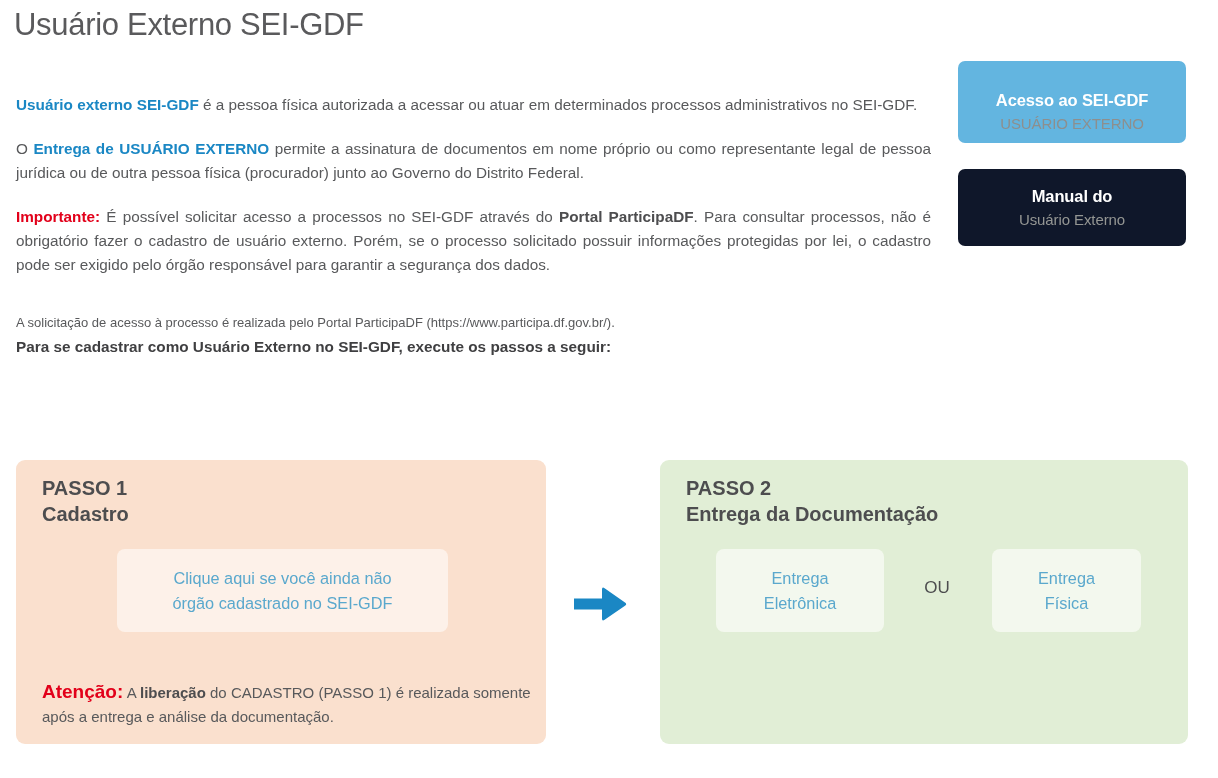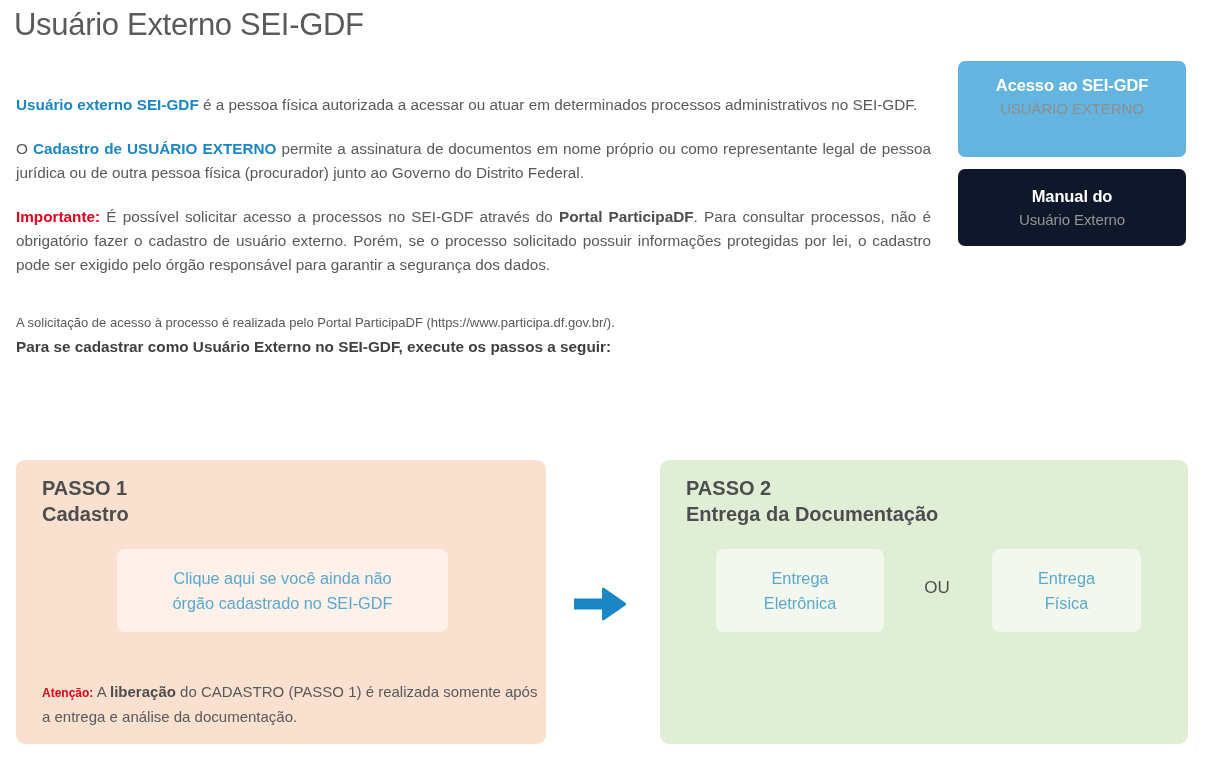--- a/index.html
+++ b/index.html
@@ -81,23 +81,23 @@
     position: absolute;
     width: 228px;
     border-radius: 7px;
     text-align: center;
     box-sizing: border-box;
     cursor: pointer;
   }
   .cta-blue {
     left: 958px;
     top: 61px;
-    height: 96px;
+    height: 82px;
     background: #63b5e0;
-    padding-top: 13px;
+    padding-top: 28px;
   }
   .cta-green {
     left: 958px;
     top: 169px;
     height: 77px;
     background: #0f172a;
     padding-top: 16px;
   }
   .cta-line1 {
     font-size: 16.5px;
@@ -194,42 +194,42 @@
 
   .atencao {
     position: absolute;
     left: 26px;
     top: 220px;
     width: 500px;
     font-size: 15px;
     line-height: 24px;
     color: #58595b;
   }
-  .atencao .b-red { font-size: 12px; }
+  .atencao .b-red { font-size: 19px; }
   .atencao b { color: #4d4d4f; }
 
   
   .arrow {
     position: absolute;
     left: 572px;
     top: 583px;
     width: 56px;
     height: 42px;
   }
 </style>
 </head>
 <body>
 
 <div class="page-title">Usuário Externo SEI-GDF</div>
 
 <div class="content-col">
 
   <p class="para"><span class="b-blue">Usuário externo SEI-GDF</span><span> é a pessoa física autorizada a acessar ou atuar em determinados processos administrativos no SEI-GDF.</span></p>
 
-  <p class="para"><span>O </span><span class="b-blue">Cadastro de USUÁRIO EXTERNO</span><span> permite a assinatura de documentos em nome próprio ou como representante legal de pessoa jurídica ou de outra pessoa física (procurador) junto ao Governo do Distrito Federal.</span></p>
+  <p class="para"><span>O </span><span class="b-blue">Entrega de USUÁRIO EXTERNO</span><span> permite a assinatura de documentos em nome próprio ou como representante legal de pessoa jurídica ou de outra pessoa física (procurador) junto ao Governo do Distrito Federal.</span></p>
 
   <p class="para last-group"><span class="b-red">Importante:</span><span> É possível solicitar acesso a processos no SEI-GDF através do </span><span class="b-dark">Portal ParticipaDF</span><span>. Para consultar processos, não é obrigatório fazer o cadastro de usuário externo. Porém, se o processo solicitado possuir informações protegidas por lei, o cadastro pode ser exigido pelo órgão responsável para garantir a segurança dos dados.</span></p>
 
   <div style="height:22px"></div>
 
   <p class="para-url">A solicitação de acesso à processo é realizada pelo Portal ParticipaDF (https://www.participa.df.gov.br/).</p>
   <p class="para-bold-line">Para se cadastrar como Usuário Externo no SEI-GDF, execute os passos a seguir:</p>
 </div>
 
 <div class="cta cta-blue">

